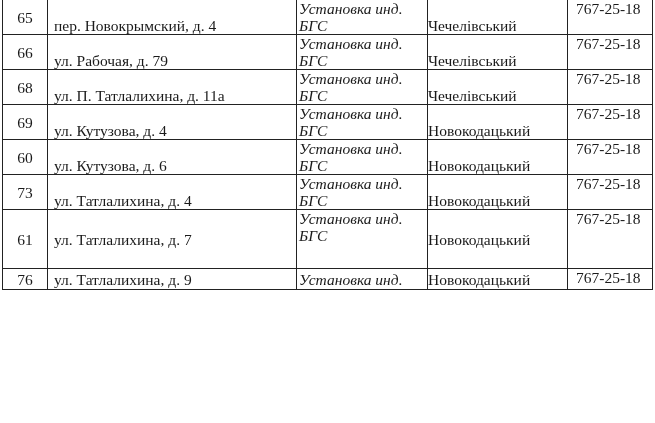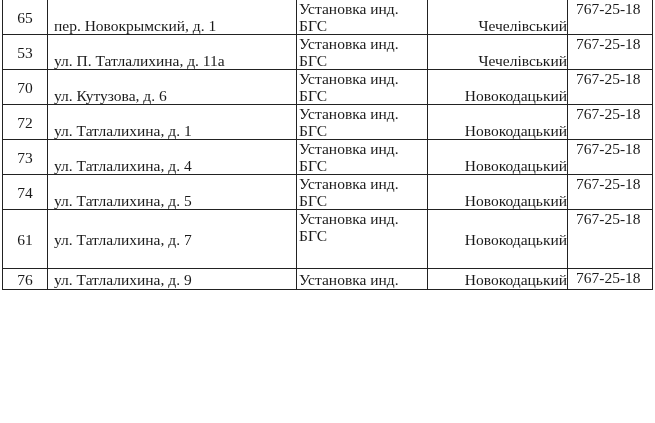--- a/index.html
+++ b/index.html
@@ -43,24 +43,25 @@
     vertical-align: middle;
   }
   .cell-addr {
     vertical-align: bottom;
     padding-left: 6px !important;
     padding-bottom: 0px !important;
   }
   .cell-work {
     vertical-align: top;
     padding-left: 2px !important;
+    font-style: italic;
   }
   .cell-dist {
     vertical-align: bottom;
-    text-align: right;
+    text-align: left;
   }
   .cell-phone {
     vertical-align: top;
     padding-left: 8px !important;
   }
   .row-last .cell-addr,
   .row-last .cell-dist,
   .row-last .cell-work { vertical-align: middle; }
   .row-tall .cell-addr,
   .row-tall .cell-dist { vertical-align: middle; }
@@ -73,71 +74,71 @@
   <colgroup>
     <col class="col-num">
     <col class="col-addr">
     <col class="col-work">
     <col class="col-dist">
     <col class="col-phone">
   </colgroup>
   <tbody id="table-body">
     <tr class="tpl-row" style="height:35px">
       <td class="cell-num">65</td>
-      <td class="cell-addr">пер. Новокрымский, д. 1</td>
+      <td class="cell-addr">пер. Новокрымский, д. 4</td>
+      <td class="cell-work">
+          <span class="work-line">Установка инд.</span>
+          <span class="work-line">БГС</span>
+        </td>
+      <td class="cell-dist">Чечелівський</td>
+      <td class="cell-phone">767-25-18</td>
+    </tr>
+    <tr style="height:34px">
+      <td class="cell-num">66</td>
+      <td class="cell-addr">ул. Рабочая, д. 79</td>
       <td class="cell-work">
           <span class="work-line">Установка инд.</span>
           <span class="work-line">БГС</span>
         </td>
       <td class="cell-dist">Чечелівський</td>
       <td class="cell-phone">767-25-18</td>
     </tr>
     <tr style="height:35px">
-      <td class="cell-num">53</td>
+      <td class="cell-num">68</td>
       <td class="cell-addr">ул. П. Татлалихина, д. 11а</td>
       <td class="cell-work">
           <span class="work-line">Установка инд.</span>
           <span class="work-line">БГС</span>
         </td>
       <td class="cell-dist">Чечелівський</td>
       <td class="cell-phone">767-25-18</td>
     </tr>
-    <tr style="height:34px">
-      <td class="cell-num">70</td>
-      <td class="cell-addr">ул. Кутузова, д. 6</td>
+    <tr style="height:35px">
+      <td class="cell-num">69</td>
+      <td class="cell-addr">ул. Кутузова, д. 4</td>
       <td class="cell-work">
           <span class="work-line">Установка инд.</span>
           <span class="work-line">БГС</span>
         </td>
       <td class="cell-dist">Новокодацький</td>
       <td class="cell-phone">767-25-18</td>
     </tr>
-    <tr style="height:35px">
-      <td class="cell-num">72</td>
-      <td class="cell-addr">ул. Татлалихина, д. 1</td>
+    <tr style="height:34px">
+      <td class="cell-num">60</td>
+      <td class="cell-addr">ул. Кутузова, д. 6</td>
       <td class="cell-work">
           <span class="work-line">Установка инд.</span>
           <span class="work-line">БГС</span>
         </td>
       <td class="cell-dist">Новокодацький</td>
       <td class="cell-phone">767-25-18</td>
     </tr>
     <tr style="height:35px">
       <td class="cell-num">73</td>
       <td class="cell-addr">ул. Татлалихина, д. 4</td>
-      <td class="cell-work">
-          <span class="work-line">Установка инд.</span>
-          <span class="work-line">БГС</span>
-        </td>
-      <td class="cell-dist">Новокодацький</td>
-      <td class="cell-phone">767-25-18</td>
-    </tr>
-    <tr style="height:33px">
-      <td class="cell-num">74</td>
-      <td class="cell-addr">ул. Татлалихина, д. 5</td>
       <td class="cell-work">
           <span class="work-line">Установка инд.</span>
           <span class="work-line">БГС</span>
         </td>
       <td class="cell-dist">Новокодацький</td>
       <td class="cell-phone">767-25-18</td>
     </tr>
     <tr class="row-tall" style="height:59px">
       <td class="cell-num">61</td>
       <td class="cell-addr">ул. Татлалихина, д. 7</td>

